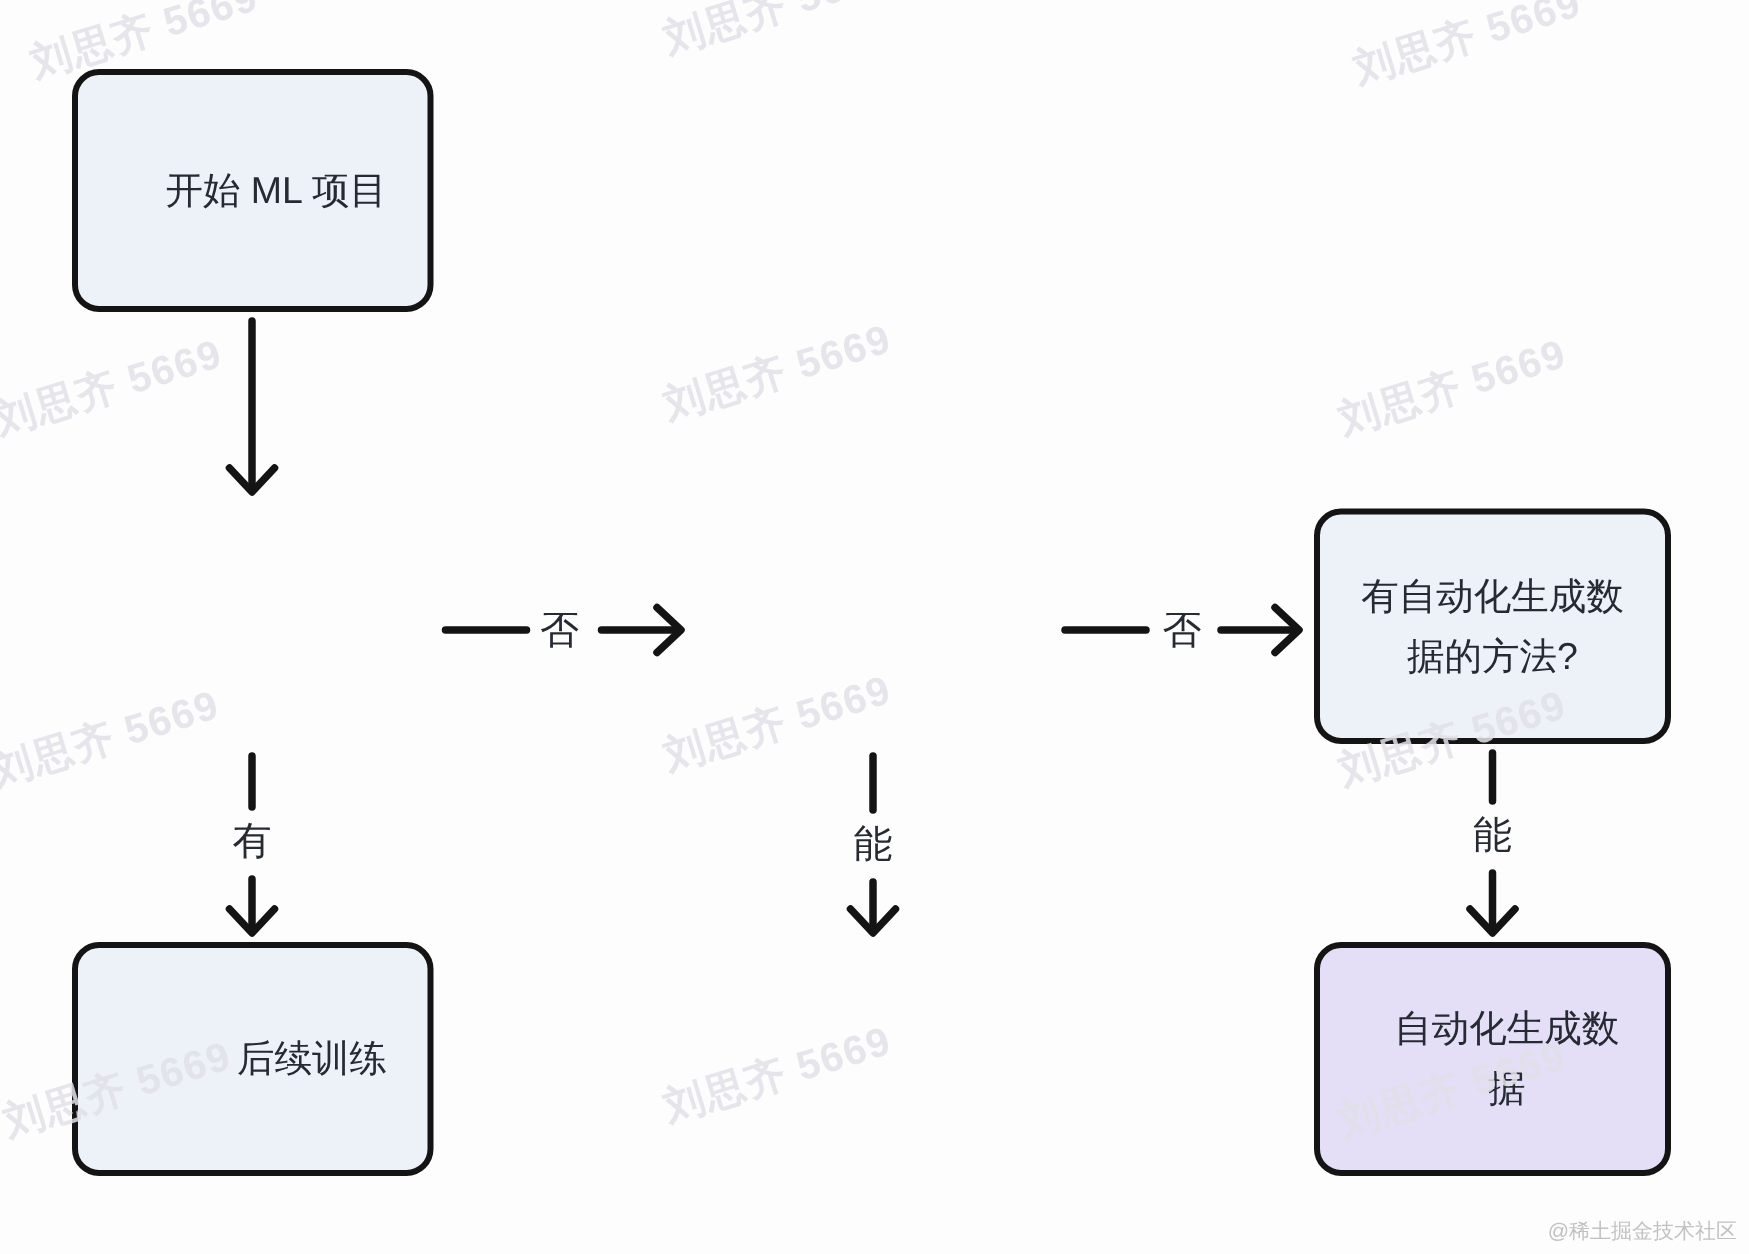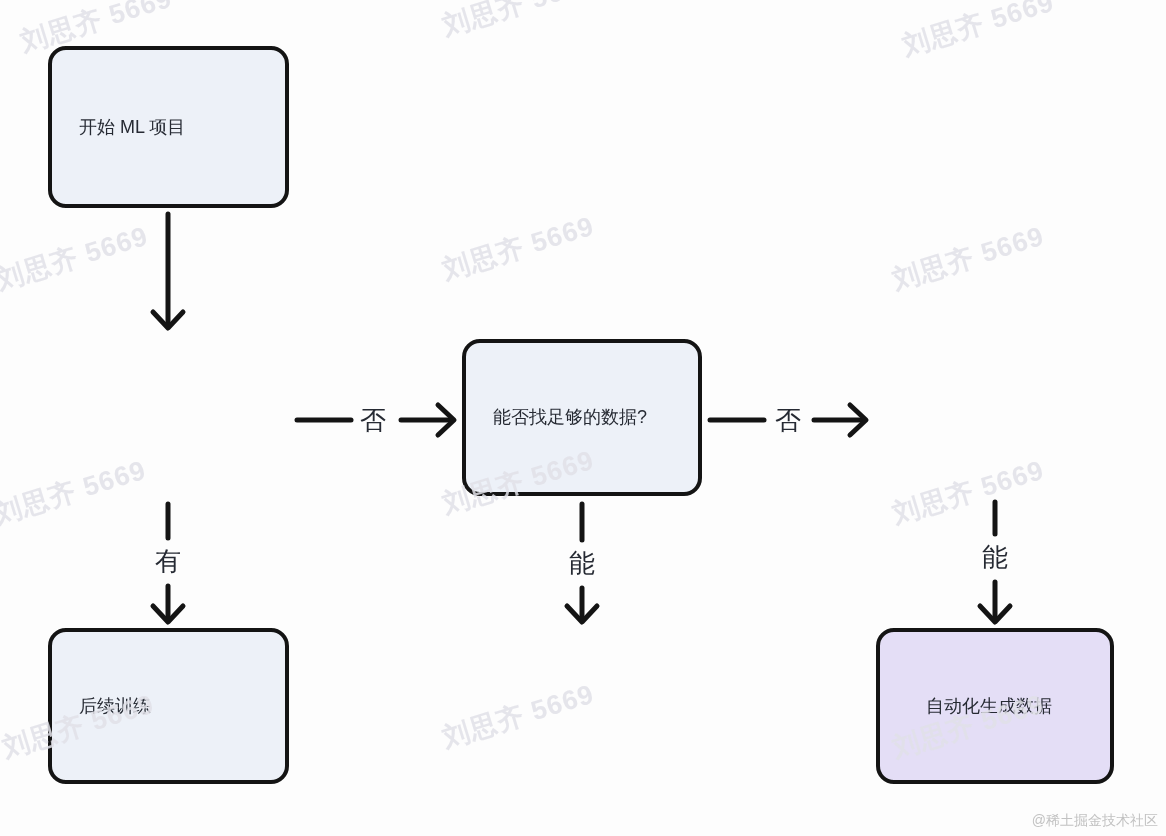--- a/index.html
+++ b/index.html
@@ -20,24 +20,24 @@
     background:var(--background);
     overflow:hidden;
     font-family:"Liberation Sans","DejaVu Sans",sans-serif;
   }
   
   .node{
     position:absolute;
     border:4px solid var(--node-border);
     border-radius:18px;
     background:var(--node-fill-default);
-    display:flex;align-items:center;justify-content:flex-start;
+    display:flex;align-items:center;justify-content:flex-end;
     text-align:center;
     color:var(--node-text);
-    font-size:18px;font-weight:500;line-height:1.6;
+    font-size:25px;font-weight:500;line-height:1.6;
     padding:10px 27px;
     z-index:2;
   }
   .node.highlight{background:var(--node-fill-highlight);}
   .n-start             {left:48px; top:46px;  width:241px;height:162px;}
   .n-has-enough        {left:48px; top:339px; width:241px;height:157px;}
   .n-can-find          {left:462px;top:339px; width:240px;height:157px;}
   .n-auto-method       {left:876px;top:339px; width:238px;height:157px;}
   .n-continue-training {left:48px; top:628px; width:241px;height:156px;}
   .n-discover-find     {left:462px;top:628px; width:240px;height:156px;}
@@ -129,22 +129,22 @@
 
   <div class="edge-label el-no1">否</div>
   <div class="edge-label el-no2">否</div>
   <div class="edge-label el-have">有</div>
   <div class="edge-label el-can1">能</div>
   <div class="edge-label el-can2">能</div>
 
   <div class="node n-start">
     <span>开始 ML 项目</span>
   </div>
-  <div class="node n-can-find">
-    <span>能否找足够的数据?</span>
+  <div class="node n-auto-method">
+    <span>有自动化生成数据的方法?</span>
   </div>
   <div class="node n-continue-training">
     <span>后续训练</span>
   </div>
   <div class="node highlight n-auto-generate">
     <span>自动化生成数据</span>
   </div>
 
   <span class="watermark wm-a1">刘思齐 5669</span>
   <span class="watermark wm-a2">刘思齐 5669</span>

